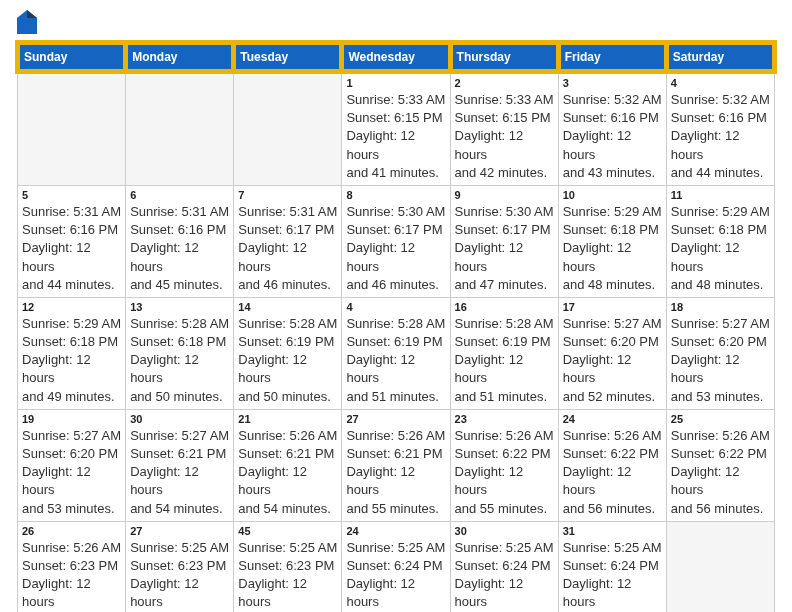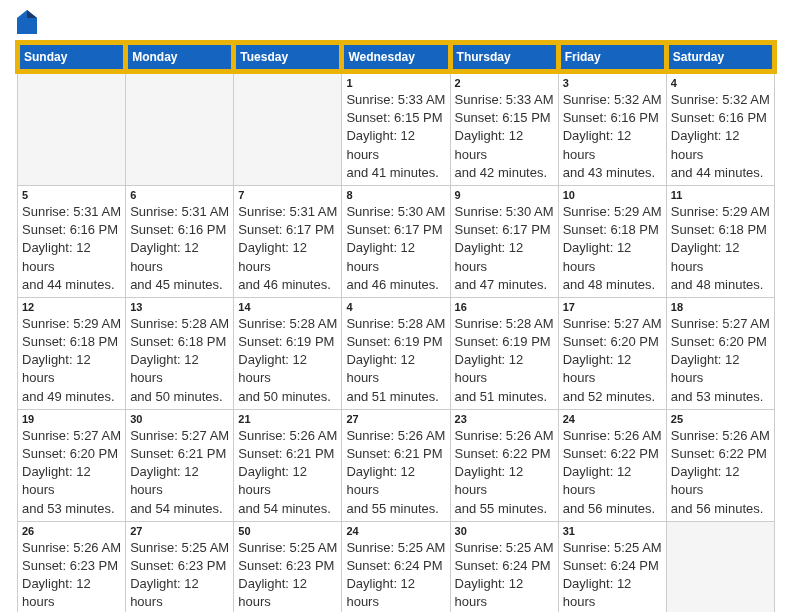--- a/index.html
+++ b/index.html
@@ -325,21 +325,21 @@
 and 57 minutes.</div>
           </td>
           <td>
             <span class="day-number">27</span>
             <div class="day-info" style="white-space: pre-line;">Sunrise: 5:25 AM
 Sunset: 6:23 PM
 Daylight: 12 hours
 and 57 minutes.</div>
           </td>
           <td>
-            <span class="day-number">50</span>
+            <span class="day-number">45</span>
             <div class="day-info" style="white-space: pre-line;">Sunrise: 5:25 AM
 Sunset: 6:23 PM
 Daylight: 12 hours
 and 57 minutes.</div>
           </td>
           <td>
             <span class="day-number">24</span>
             <div class="day-info" style="white-space: pre-line;">Sunrise: 5:25 AM
 Sunset: 6:24 PM
 Daylight: 12 hours

